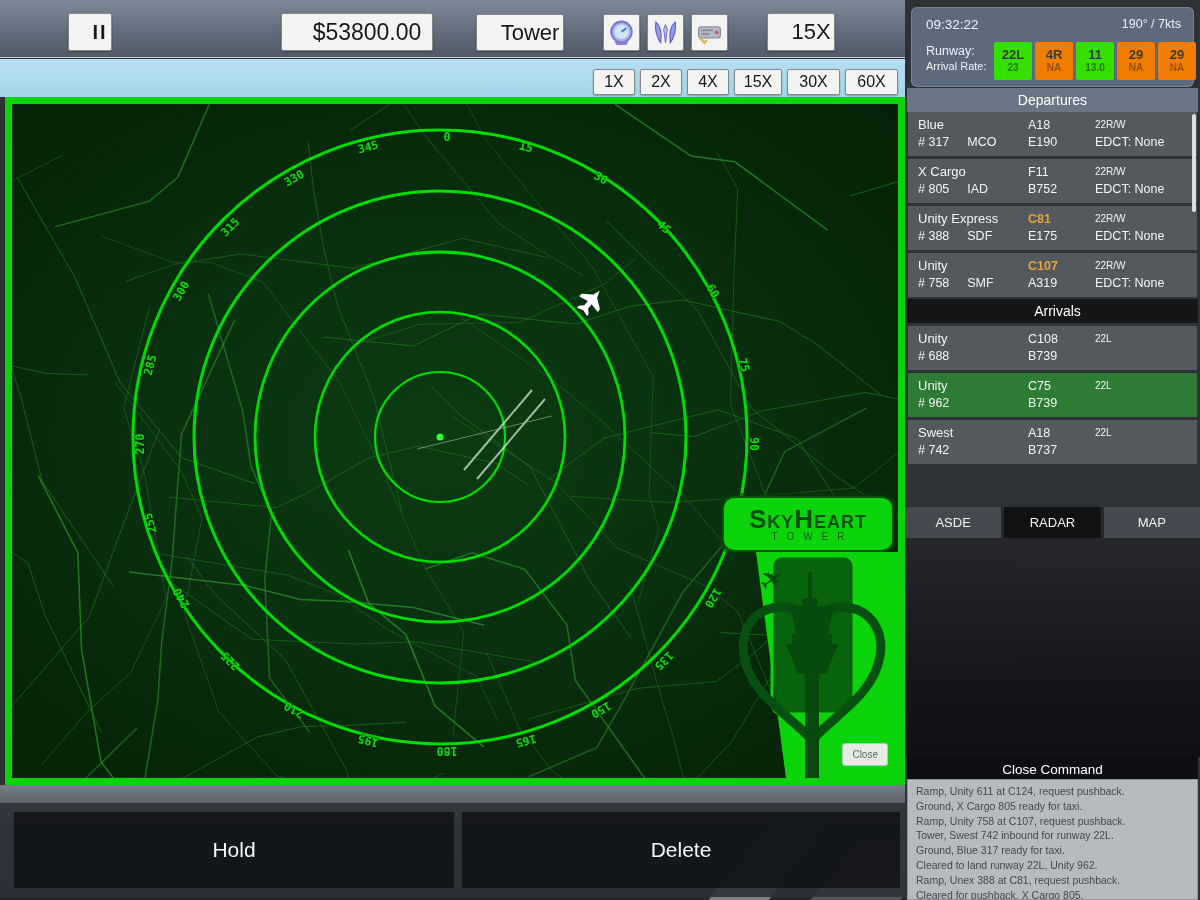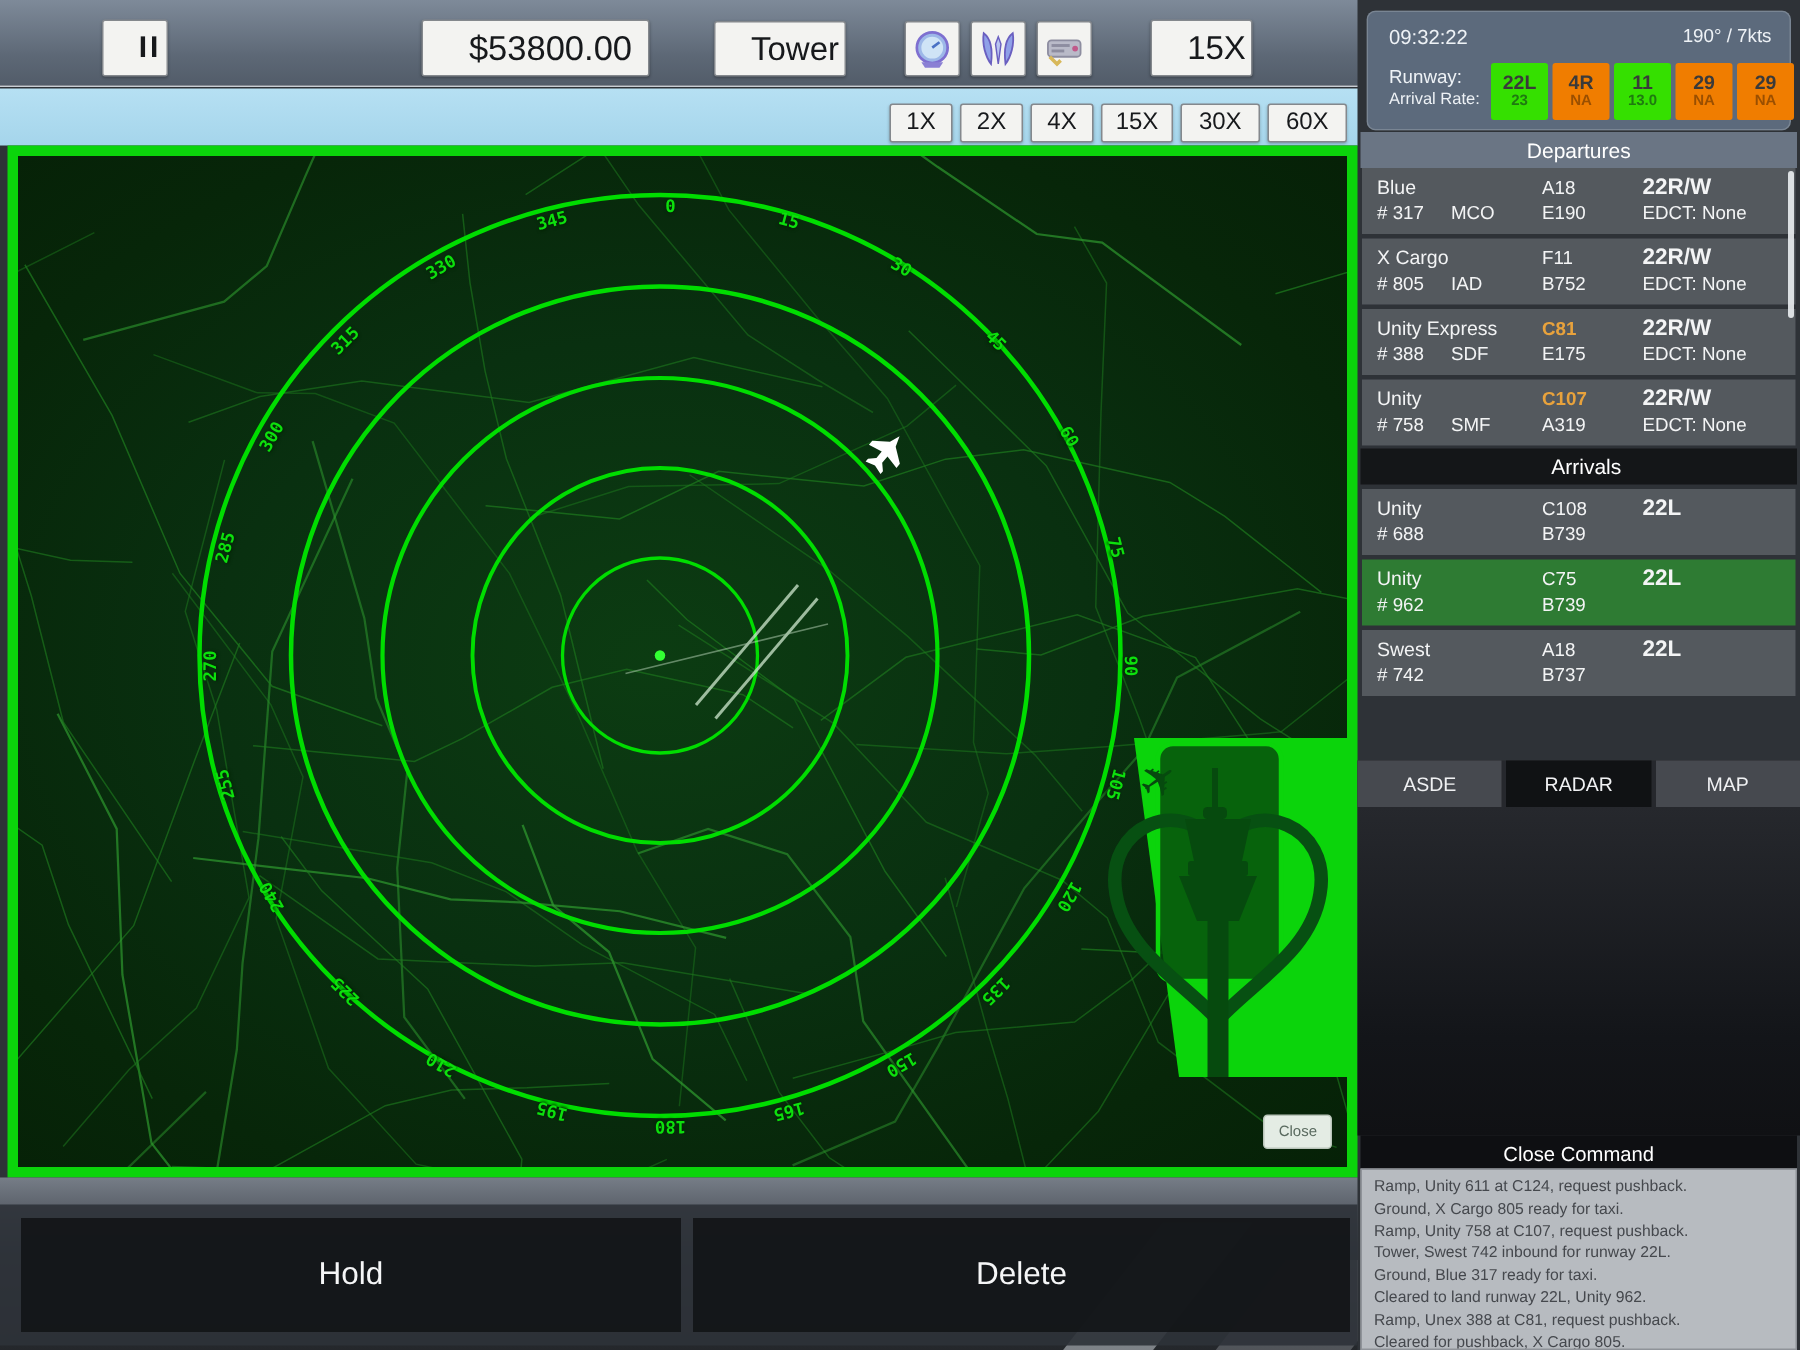--- a/index.html
+++ b/index.html
@@ -85,21 +85,21 @@
   #dep-rows{position:absolute;left:3px;top:112px;width:289px;}
   #arr-rows{position:absolute;left:3px;top:326px;width:289px;}
   .lrow{height:44px;margin-bottom:3px;background:rgba(88,92,98,.92);color:#f3f4f5;
     display:grid;grid-template-columns:110px 67px 1fr;padding:4px 10px;cursor:pointer;}
   .lrow.selected{background:rgba(46,128,51,.95);}
   .lrow .airline{font-size:13px;line-height:18px;white-space:nowrap;}
   .lrow .l2{font-size:12.5px;line-height:17px;display:flex;gap:18px;}
   .lrow .gate{font-size:12.5px;line-height:18px;}
   .lrow .gate.orange{color:#e8a23c;font-weight:bold;}
   .lrow .ac{font-size:12.5px;line-height:17px;}
-  .lrow .rwy{font-size:15px;line-height:18px;font-weight:bold;}
+  .lrow .rwy{font-size:10px;line-height:18px;}
   .lrow .edct{font-size:12.5px;line-height:17px;}
   #dep-scrollbar{position:absolute;right:4px;top:114px;width:4px;height:98px;
     background:#e7eaee;border-radius:2px;opacity:.92;}
 
   #tabs{position:absolute;left:0;top:507px;width:295px;height:31px;display:flex;gap:3px;
     background:#26282d;}
   .tab{flex:1;display:flex;align-items:center;justify-content:center;color:#f0f1f3;
     font-size:13px;background:#46494f;cursor:pointer;}
   .tab.selected{background:#101214;}
   #radar-dark-area{position:absolute;left:0;top:538px;width:295px;height:219px;
@@ -241,20 +241,24 @@
       <span class="compass-label" style="left: 138.461px; top: 419.457px; transform: translate(-50%, -50%) rotate(255deg);">255</span>
       <span class="compass-label" style="left: 128px; top: 340px; transform: translate(-50%, -50%) rotate(270deg);">270</span>
       <span class="compass-label" style="left: 138.461px; top: 260.543px; transform: translate(-50%, -50%) rotate(285deg);">285</span>
       <span class="compass-label" style="left: 169.13px; top: 186.5px; transform: translate(-50%, -50%) rotate(300deg);">300</span>
       <span class="compass-label" style="left: 217.918px; top: 122.918px; transform: translate(-50%, -50%) rotate(315deg);">315</span>
       <span class="compass-label" style="left: 281.5px; top: 74.1302px; transform: translate(-50%, -50%) rotate(330deg);">330</span>
       <span class="compass-label" style="left: 355.543px; top: 43.4608px; transform: translate(-50%, -50%) rotate(345deg);">345</span>
     </div>
 
   <div id="logo">
+    <div id="logo-pill">
+      <div id="logo-title">SkyHeart</div>
+      <div id="logo-sub">TOWER</div>
+    </div>
     <svg width="182" height="226" viewBox="0 0 182 226">
       <polygon points="40,0 182,0 182,226 70,226" fill="#0bd40b"></polygon>
       <rect x="56" y="4" width="82" height="158" rx="10" fill="rgba(6,70,12,0.8)" stroke="#0bd40b" stroke-width="3"></rect>
       <path d="M96,72 C72,38 20,58 28,104 C34,142 72,162 96,188 C120,162 158,142 164,104 C172,58 120,38 96,72 Z" fill="none" stroke="#075012" stroke-width="9"></path>
       <g fill="#064a0e">
         <rect x="92" y="20" width="4" height="30"></rect>
         <rect x="86" y="46" width="16" height="8" rx="3"></rect>
         <path d="M74,54 L118,54 L112,82 L80,82 Z"></path>
         <rect x="76" y="82" width="40" height="10" rx="2"></rect>
         <path d="M70,92 L122,92 L110,122 L82,122 Z"></path>

